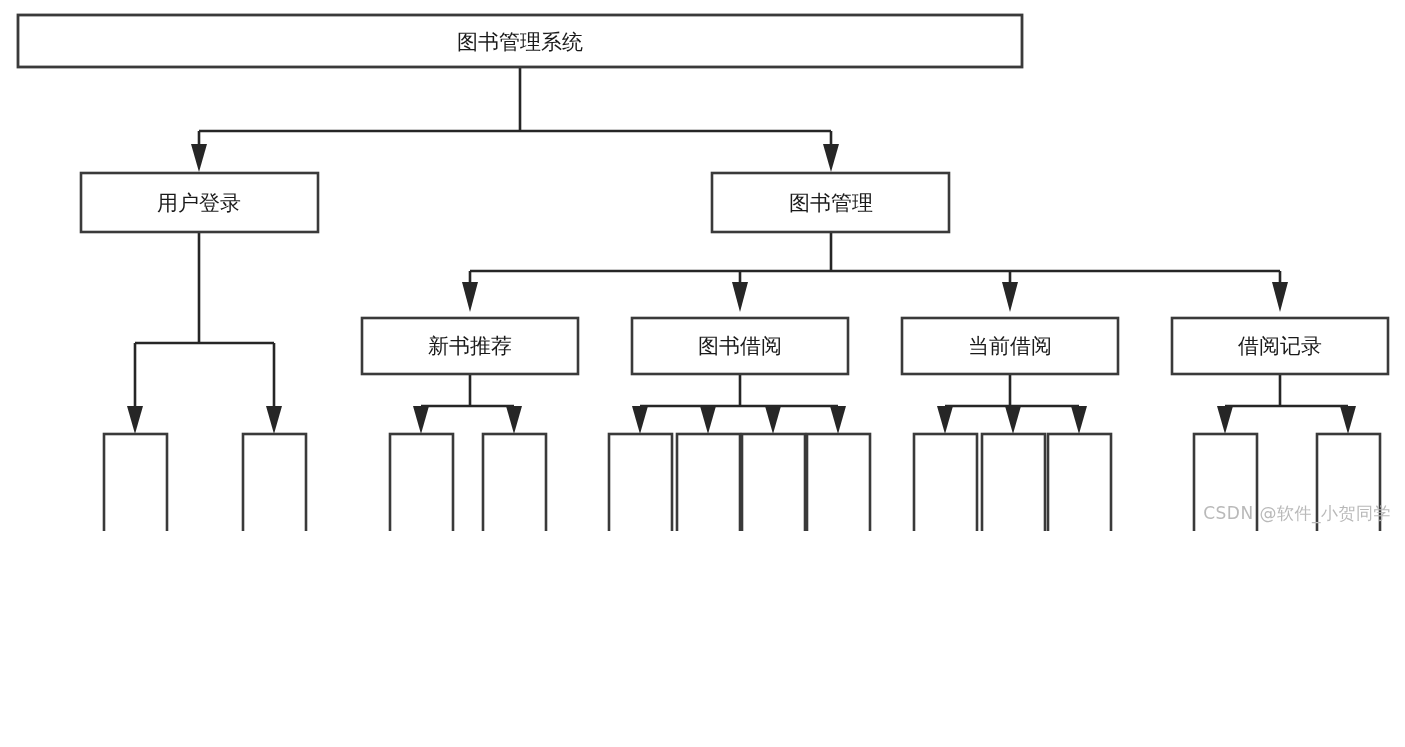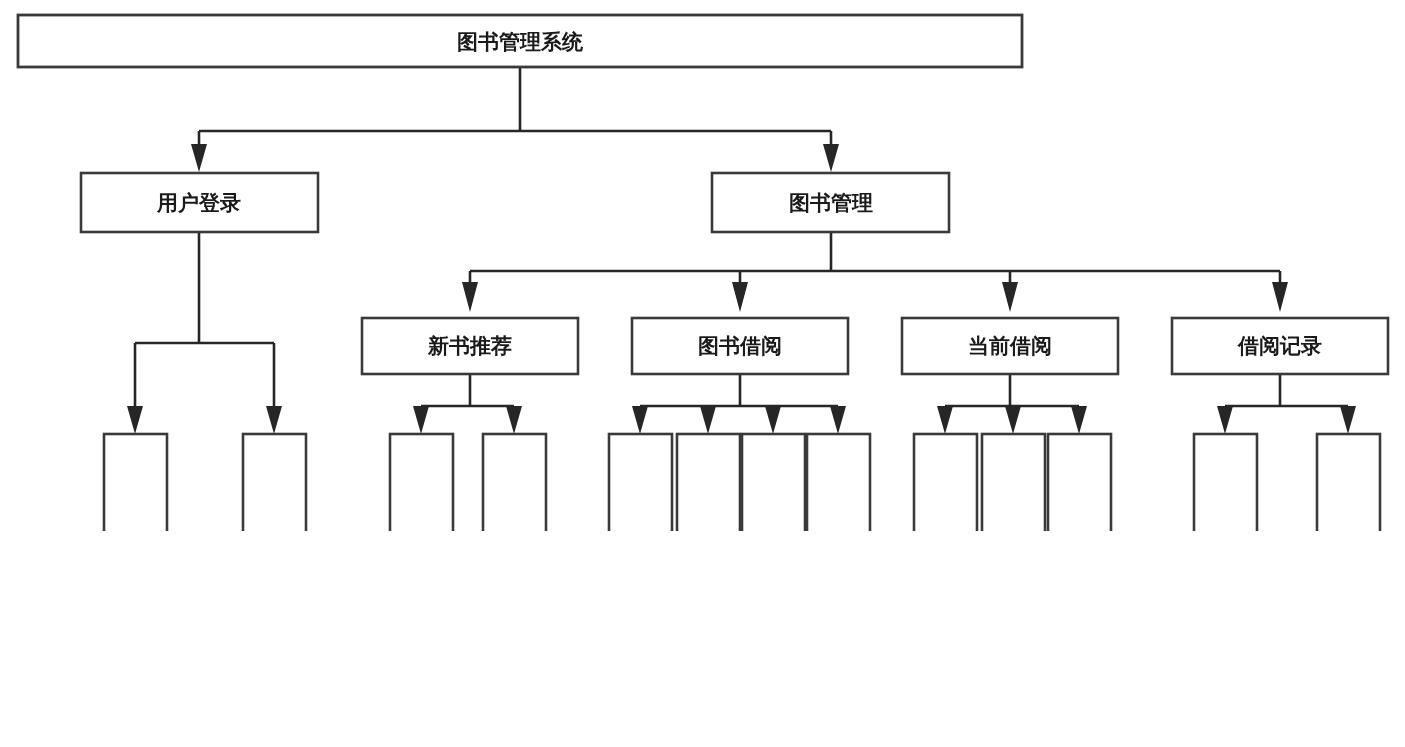--- a/index.html
+++ b/index.html
@@ -7,21 +7,20 @@
     padding: 0;
     background: #ffffff;
   }
   #page {
     position: relative;
     width: 1405px;
     height: 531px;
     background: #ffffff;
     overflow: hidden;
     font-family: "DejaVu Sans", "Liberation Sans", sans-serif;
-    font-weight: bold;
   }
   svg.diagram {
     position: absolute;
     left: 0;
     top: 0;
     width: 1405px;
     height: 747px;
   }
   .node-box {
     fill: #ffffff;
@@ -232,14 +231,15 @@
     <span class="leaf-label">确认归还（管理员）</span>
   </div>
 
   <div class="leaf-label-wrap" style="left:1194px; top:434px; width:63px; height:300px;">
     <span class="leaf-label">新增借阅记录</span>
   </div>
   <div class="leaf-label-wrap" style="left:1317px; top:434px; width:63px; height:300px;">
     <span class="leaf-label">查询借阅记录</span>
   </div>
 
+  <div class="watermark">CSDN @软件_小贺同学</div>
 
 </div>
 
 </body></html>

